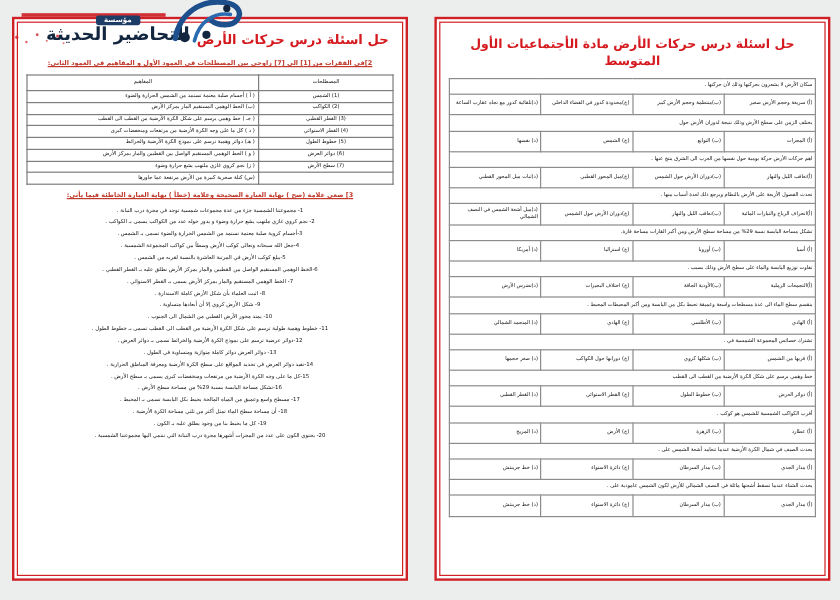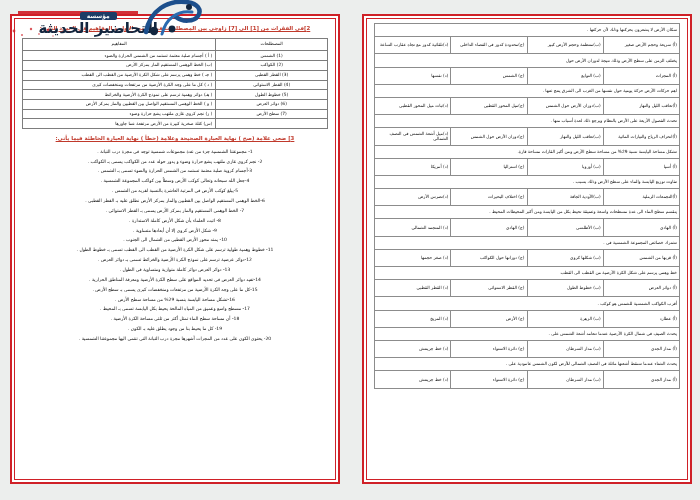--- a/index.html
+++ b/index.html
@@ -205,20 +205,21 @@
     height: 16px;
   }
 </style>
 </head>
 <body>
 
 <div class="workspace">
 
   <div class="page page-right">
     <div class="page-inner">
+      <div class="page-title">حل اسئلة درس حركات الأرض مادة الأجتماعيات الأول المتوسط</div>
       <table class="mcq">
         <tbody id="mcq-body">
             <tr>
               <td class="q-cell" colspan="4">سكان الأرض لا يشعرون بحركتها وذلك لأن حركتها .</td>
             </tr>
             <tr>
               <td class="opt-cell">(أ) سريعة وحجم الأرض صغير</td>
               <td class="opt-cell">(ب)منتظمة وحجم الأرض كبير</td>
               <td class="opt-cell">(ج)محدودة كدور في الفضاء الداخلي</td>
               <td class="opt-cell">(د)تلقائية كدور مع تجاه عقارب الساعة</td>
@@ -322,20 +323,21 @@
               <td class="opt-cell">(ج) دائرة الاستواء</td>
               <td class="opt-cell">(د) خط جرينتش</td>
             </tr>
           </tbody>
       </table>
     </div>
   </div>
 
   <div class="page page-left">
     <div class="page-inner">
+      <div class="page-title page-title-left">حل اسئلة درس حركات الأرض</div>
 
       <div class="section-head">2]في الفقرات من [1] الى [7] زاوجي بين المصطلحات في العمود الأول و المفاهيم في العمود الثاني:</div>
 
       <table class="match">
         <thead>
           <tr>
             <th class="col-a">المصطلحات</th>
             <th class="col-b">المفاهيم</th>
           </tr>
         </thead>

